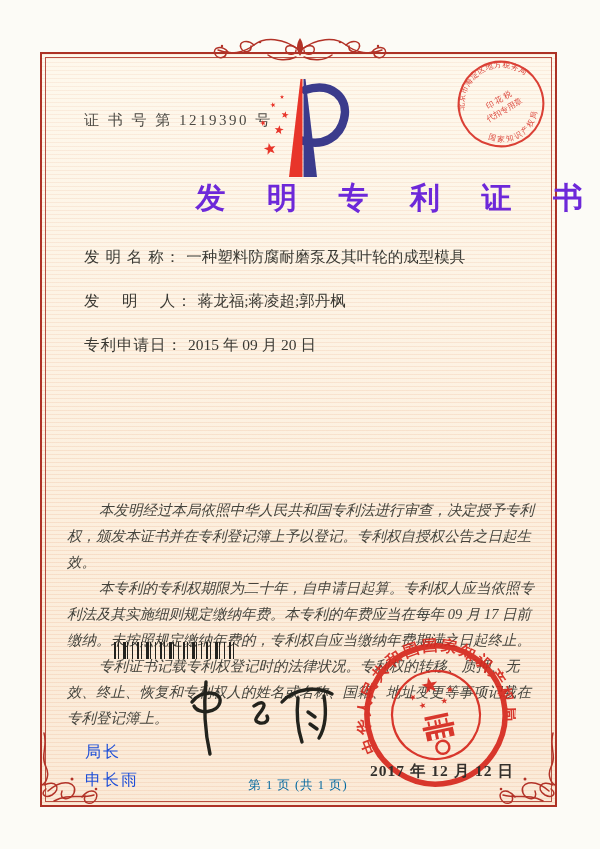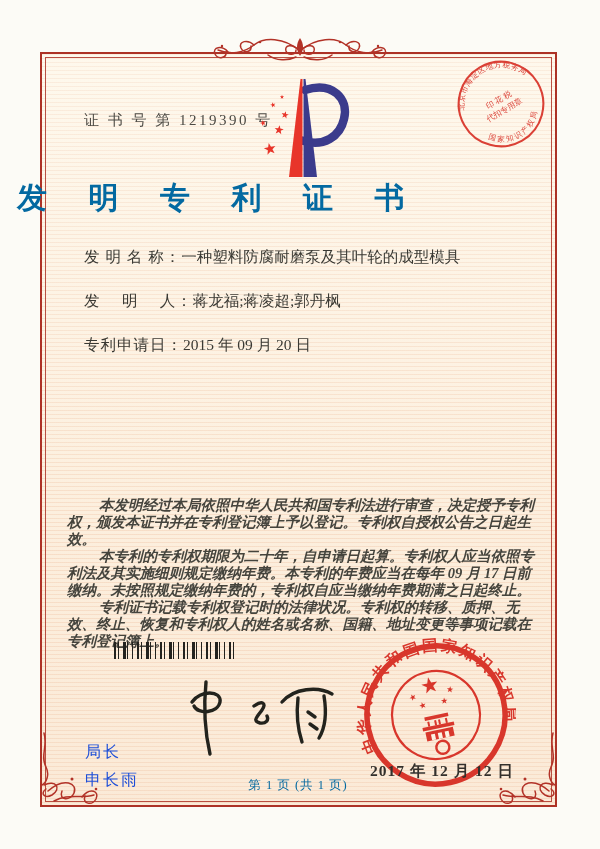--- a/index.html
+++ b/index.html
@@ -17,32 +17,32 @@
       linear-gradient(180deg,rgba(255,252,244,.55) 0%,rgba(250,228,208,.35) 65%,rgba(248,222,200,.45) 100%),
       repeating-linear-gradient(180deg,rgba(228,158,116,.30) 0px,rgba(228,158,116,.30) 1px,rgba(255,255,255,0) 1px,rgba(255,255,255,0) 4px);
   }
   .frame-inner{position:absolute;inset:3px;border:1px solid rgba(173,50,38,.85);}
   svg{display:block;}
   
   .cert-no{position:absolute;left:84px;top:111px;font-size:15px;color:#4c4a44;letter-spacing:2.5px;}
   .logo{position:absolute;left:239px;top:75px;width:126px;height:110px;}
   .tax-stamp{position:absolute;left:454px;top:57px;width:94px;height:94px;opacity:.88;}
   .title{
-    position:absolute;left:0;top:178px;width:600px;text-align:left;
-    font-size:30px;font-weight:600;color:#0369a1;letter-spacing:17px;padding-left:17px;box-sizing:border-box;
+    position:absolute;left:0;top:178px;width:600px;text-align:right;
+    font-size:30px;font-weight:600;color:#6d28d9;letter-spacing:17px;padding-left:17px;box-sizing:border-box;
   }
   
   .fields{position:absolute;left:84px;top:247px;width:450px;}
   .field-row{margin-bottom:26px;font-size:15.5px;color:#3a3933;height:18px;white-space:nowrap;}
   .field-label{letter-spacing:1px;}
-  .field-value{}
+  .field-value{margin-left:5px;}
   
   .body-text{
     position:absolute;left:67px;top:497px;width:474px;
-    font-size:14.5px;line-height:17px;color:#45443d;font-style:italic;font-weight:bold;
+    font-size:14.5px;line-height:26px;color:#45443d;font-style:italic;
   }
   .body-text p{margin:0;text-indent:2.2em;}
   
   .barcode{
     position:absolute;left:114px;top:642px;width:120px;height:17px;
     background:
       repeating-linear-gradient(90deg,
         #23221e 0 2px, rgba(0,0,0,0) 2px 4px,
         #23221e 4px 5px, rgba(0,0,0,0) 5px 9px,
         #23221e 9px 12px, rgba(0,0,0,0) 12px 13px,

